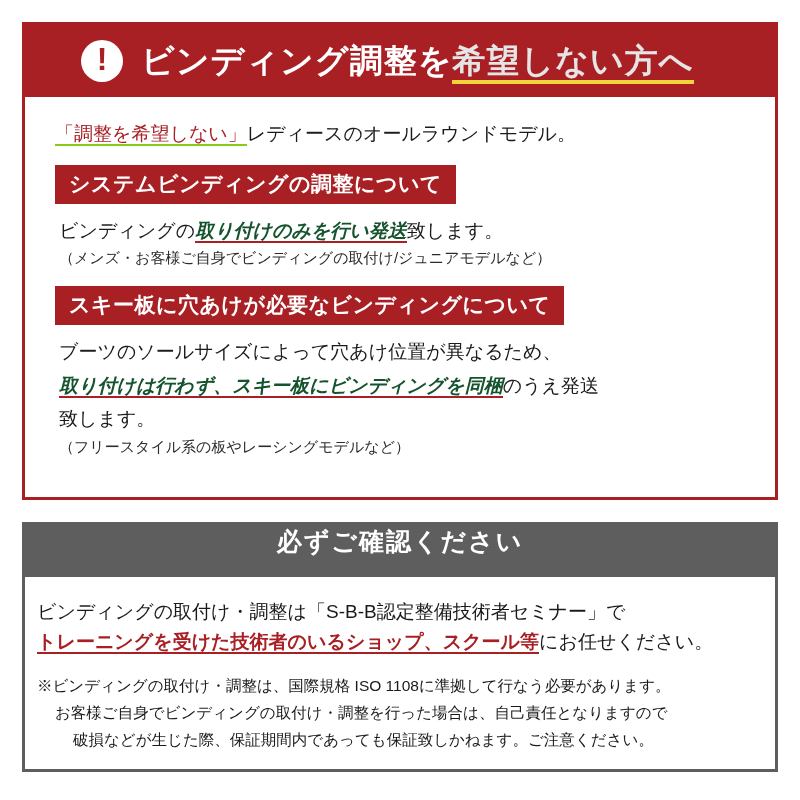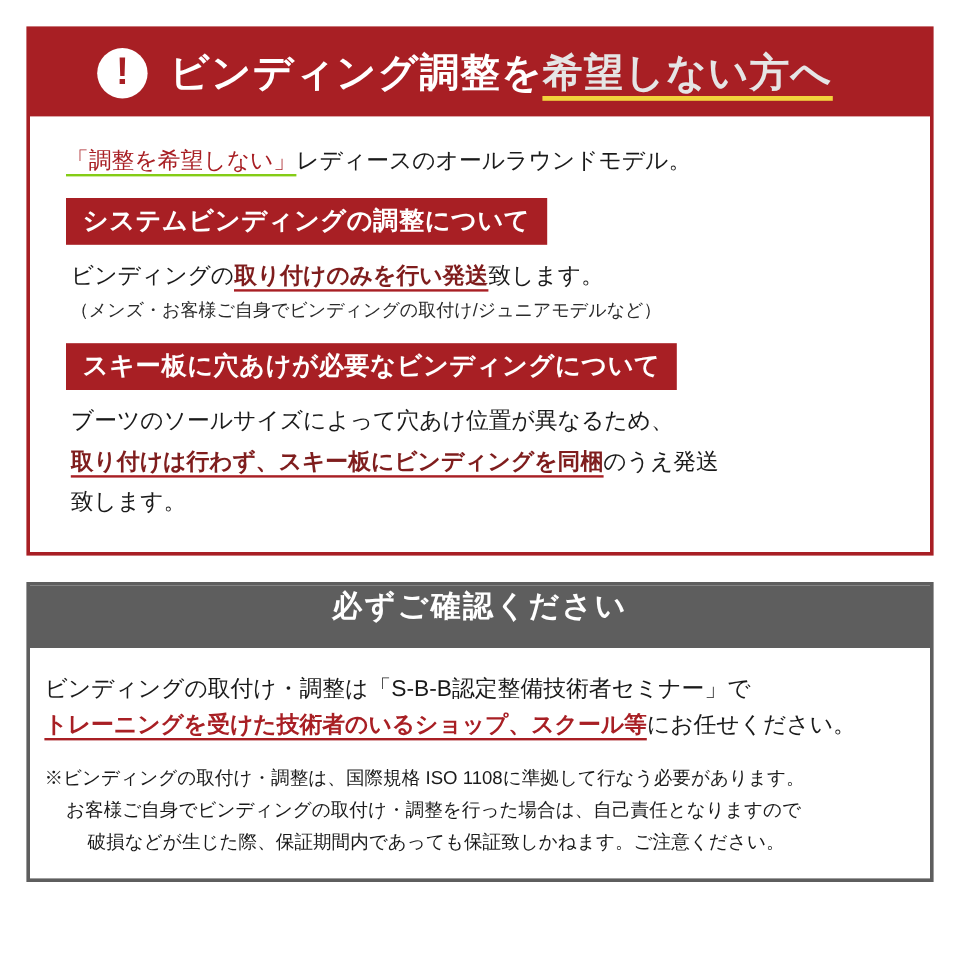--- a/index.html
+++ b/index.html
@@ -80,23 +80,24 @@
     margin-bottom: 12px;
     letter-spacing: 0.5px;
   }
   .sec-body {
     font-size: 19px;
     color: #1a1a1a;
     line-height: 1.55;
     margin: 0 0 4px 4px;
   }
   .sec-body .u-red {
-    color: #7f1d1d;
+    color: #14532d;
     font-weight: bold;
     border-bottom: 2px solid #a81f24;
+    font-style: italic;
   }
   .note {
     font-size: 15px;
     color: #2b2b2b;
     margin: 4px 0 18px 4px;
   }
 
   
   .panel-two {
     border: 3px solid #5e5e5e;
@@ -167,20 +168,21 @@
         <div class="note">（メンズ・お客様ご自身でビンディングの取付け/ジュニアモデルなど）</div>
       </div>
 
       <div>
         <div class="sec-head">スキー板に穴あけが必要なビンディングについて</div>
         <div class="sec-body">ブーツのソールサイズによって穴あけ位置が異なるため、</div>
         <div class="sec-body">
           <span class="u-red">取り付けは行わず、スキー板にビンディングを同梱</span><span>のうえ発送</span>
         </div>
         <div class="sec-body">致します。</div>
+        <div class="note">（フリースタイル系の板やレーシングモデルなど）</div>
       </div>
 
     </div>
   </div>
 
   <div class="panel-two">
     <div class="grey-bar">
       <div class="grey-bar-title">必ずご確認ください</div>
     </div>
     <div class="p2-body">

